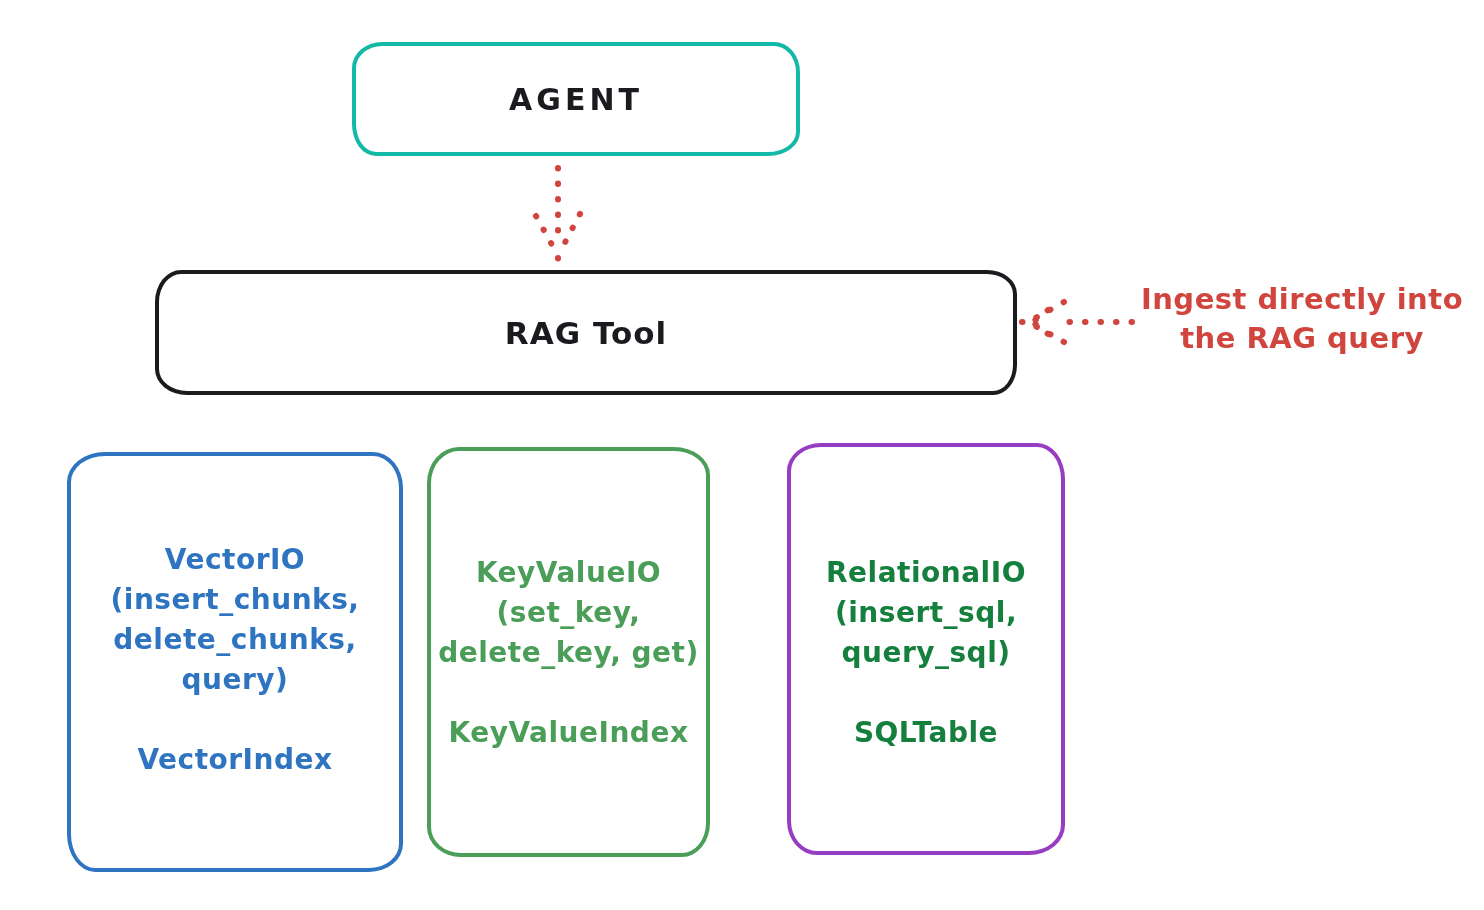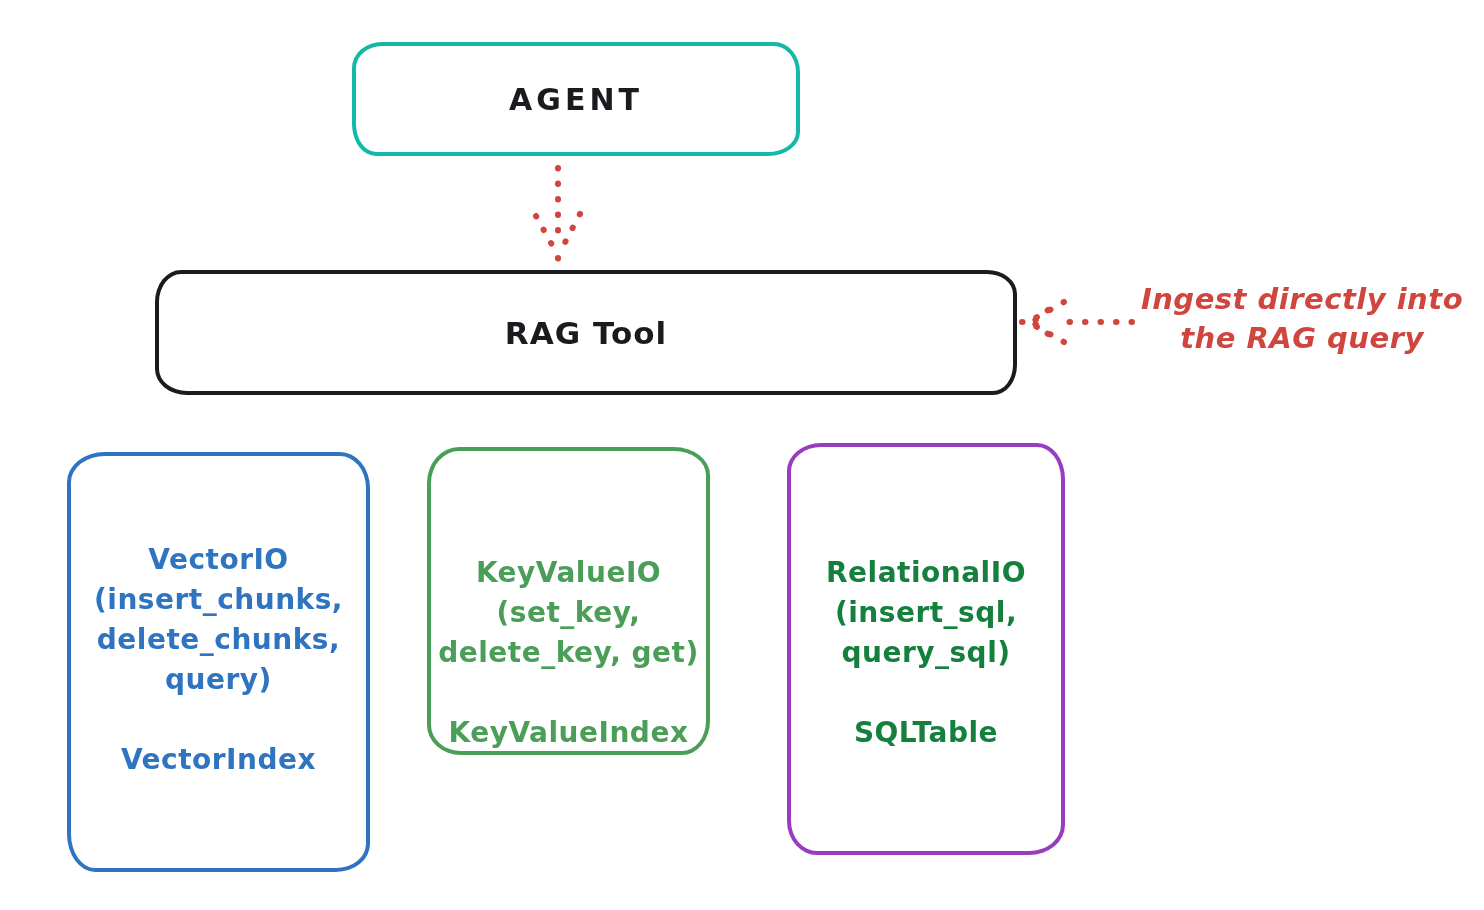--- a/index.html
+++ b/index.html
@@ -54,27 +54,27 @@
     display: flex;
     flex-direction: column;
     align-items: center;
     text-align: center;
     font-size: 28px;
     font-weight: 600;
     line-height: 40px;
     letter-spacing: 0.5px;
   }
   .node-vector {
-    left: 67px; top: 452px; width: 303px; height: 420px;
+    left: 67px; top: 452px; width: 336px; height: 420px;
     border-color: #2f74c0; color: #2f74c0;
     border-radius: 38px 30px 34px 28px / 30px 36px 28px 38px;
     padding-top: 84px;
   }
   .node-keyvalue {
-    left: 427px; top: 447px; width: 283px; height: 308px;
+    left: 427px; top: 447px; width: 283px; height: 410px;
     border-color: #4a9e58; color: #4a9e58;
     border-radius: 32px 36px 28px 34px / 36px 28px 34px 30px;
     padding-top: 102px;
   }
   .node-relational {
     left: 787px; top: 443px; width: 278px; height: 412px;
     border-color: #963dc2; color: #15803d;
     border-radius: 34px 28px 36px 30px / 28px 36px 30px 34px;
     padding-top: 106px;
   }
@@ -82,21 +82,20 @@
   .index-label { display: block; margin-top: 40px; }
   .annotation-note {
     position: absolute;
     left: 1132px; top: 280px; width: 340px;
     text-align: center;
     color: #d0453e;
     font-size: 29px;
     font-weight: 700;
     line-height: 39px;
     letter-spacing: 0.5px;
-    font-style: italic;
   }
   .arrow-layer {
     position: absolute;
     left: 0; top: 0; width: 1484px; height: 910px;
     pointer-events: none;
   }
 </style>
 </head>
 <body>
 

